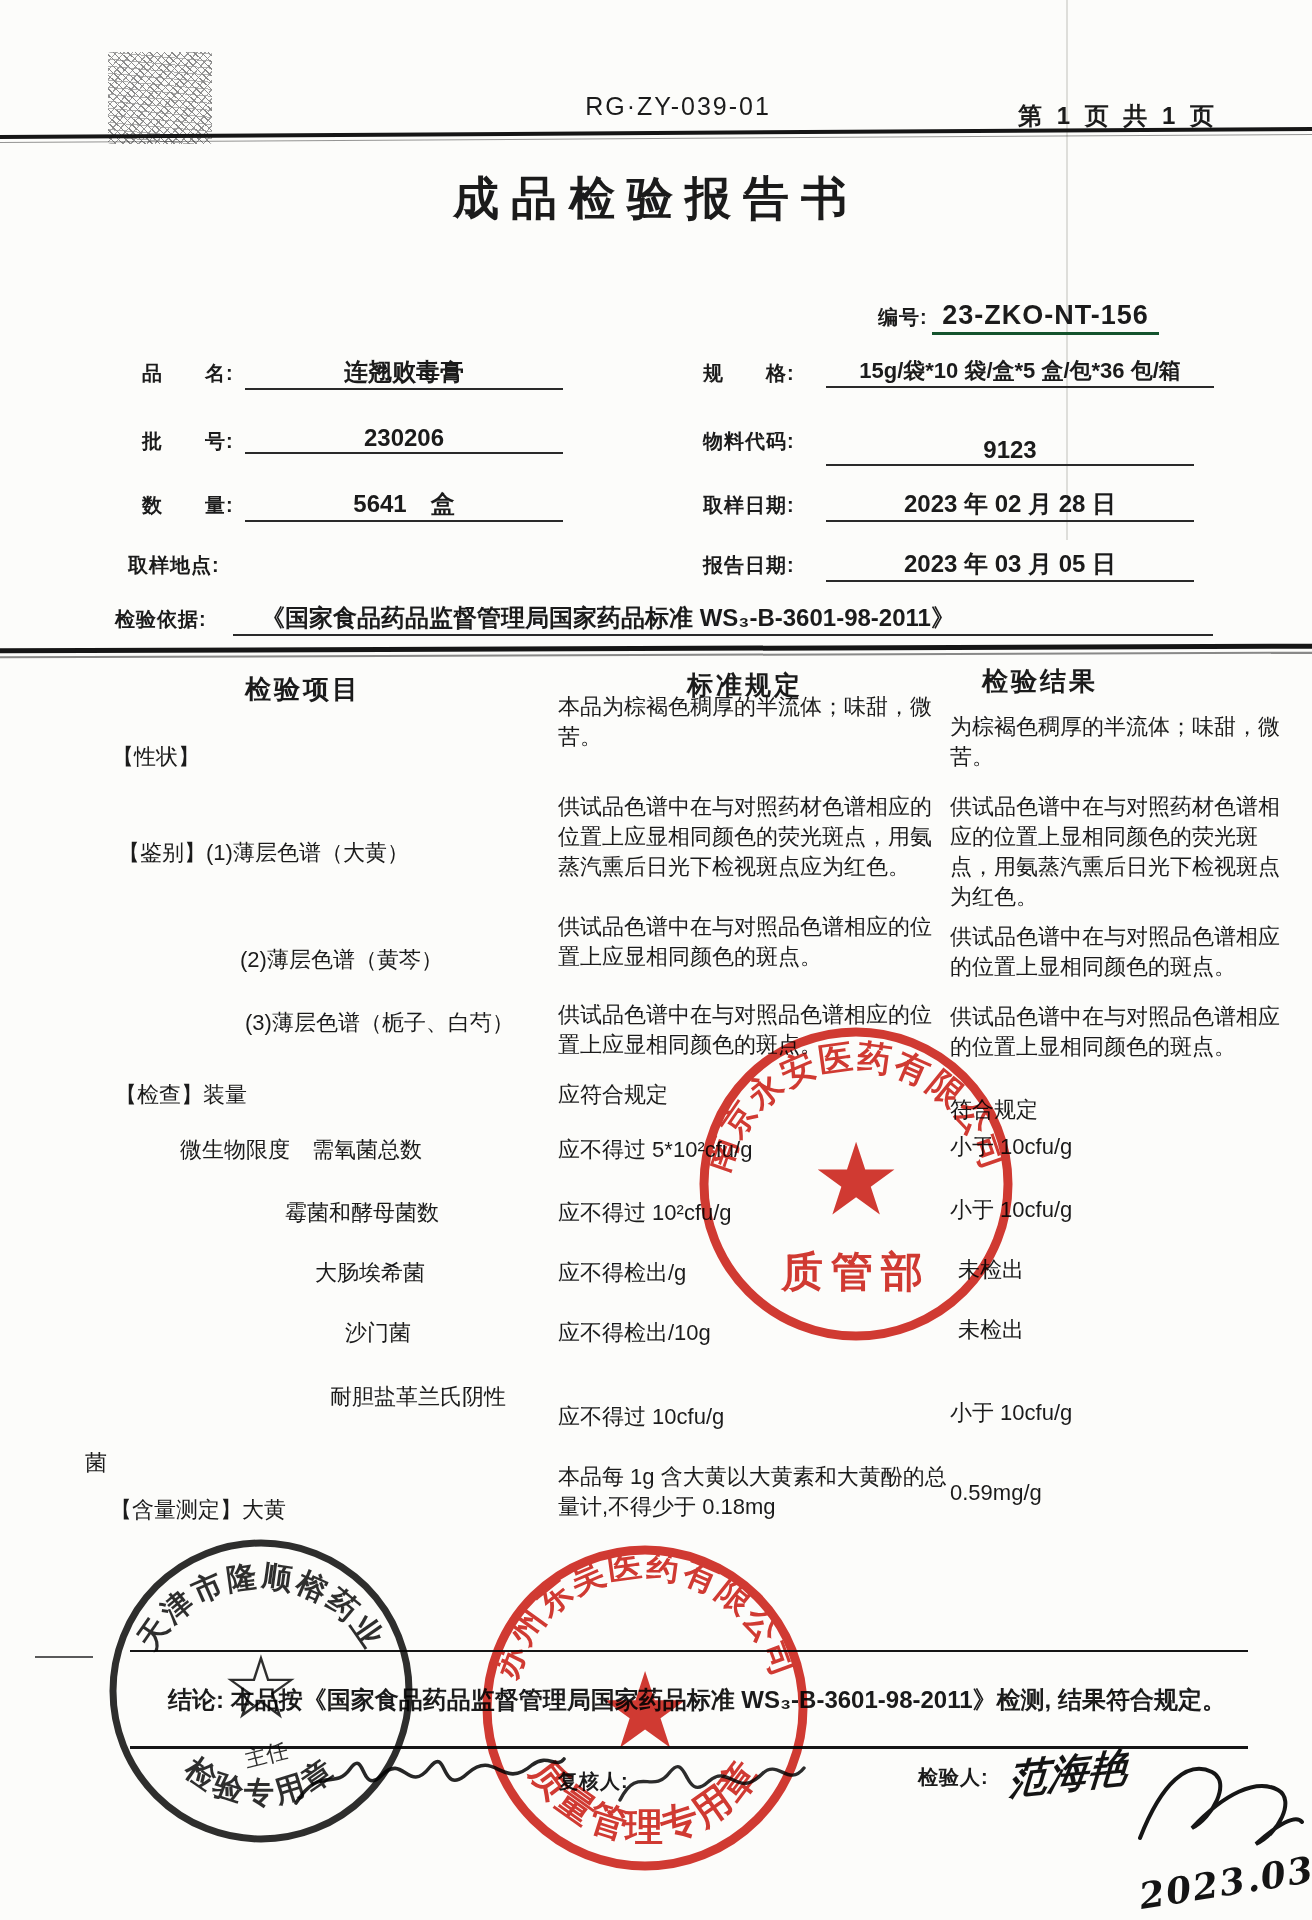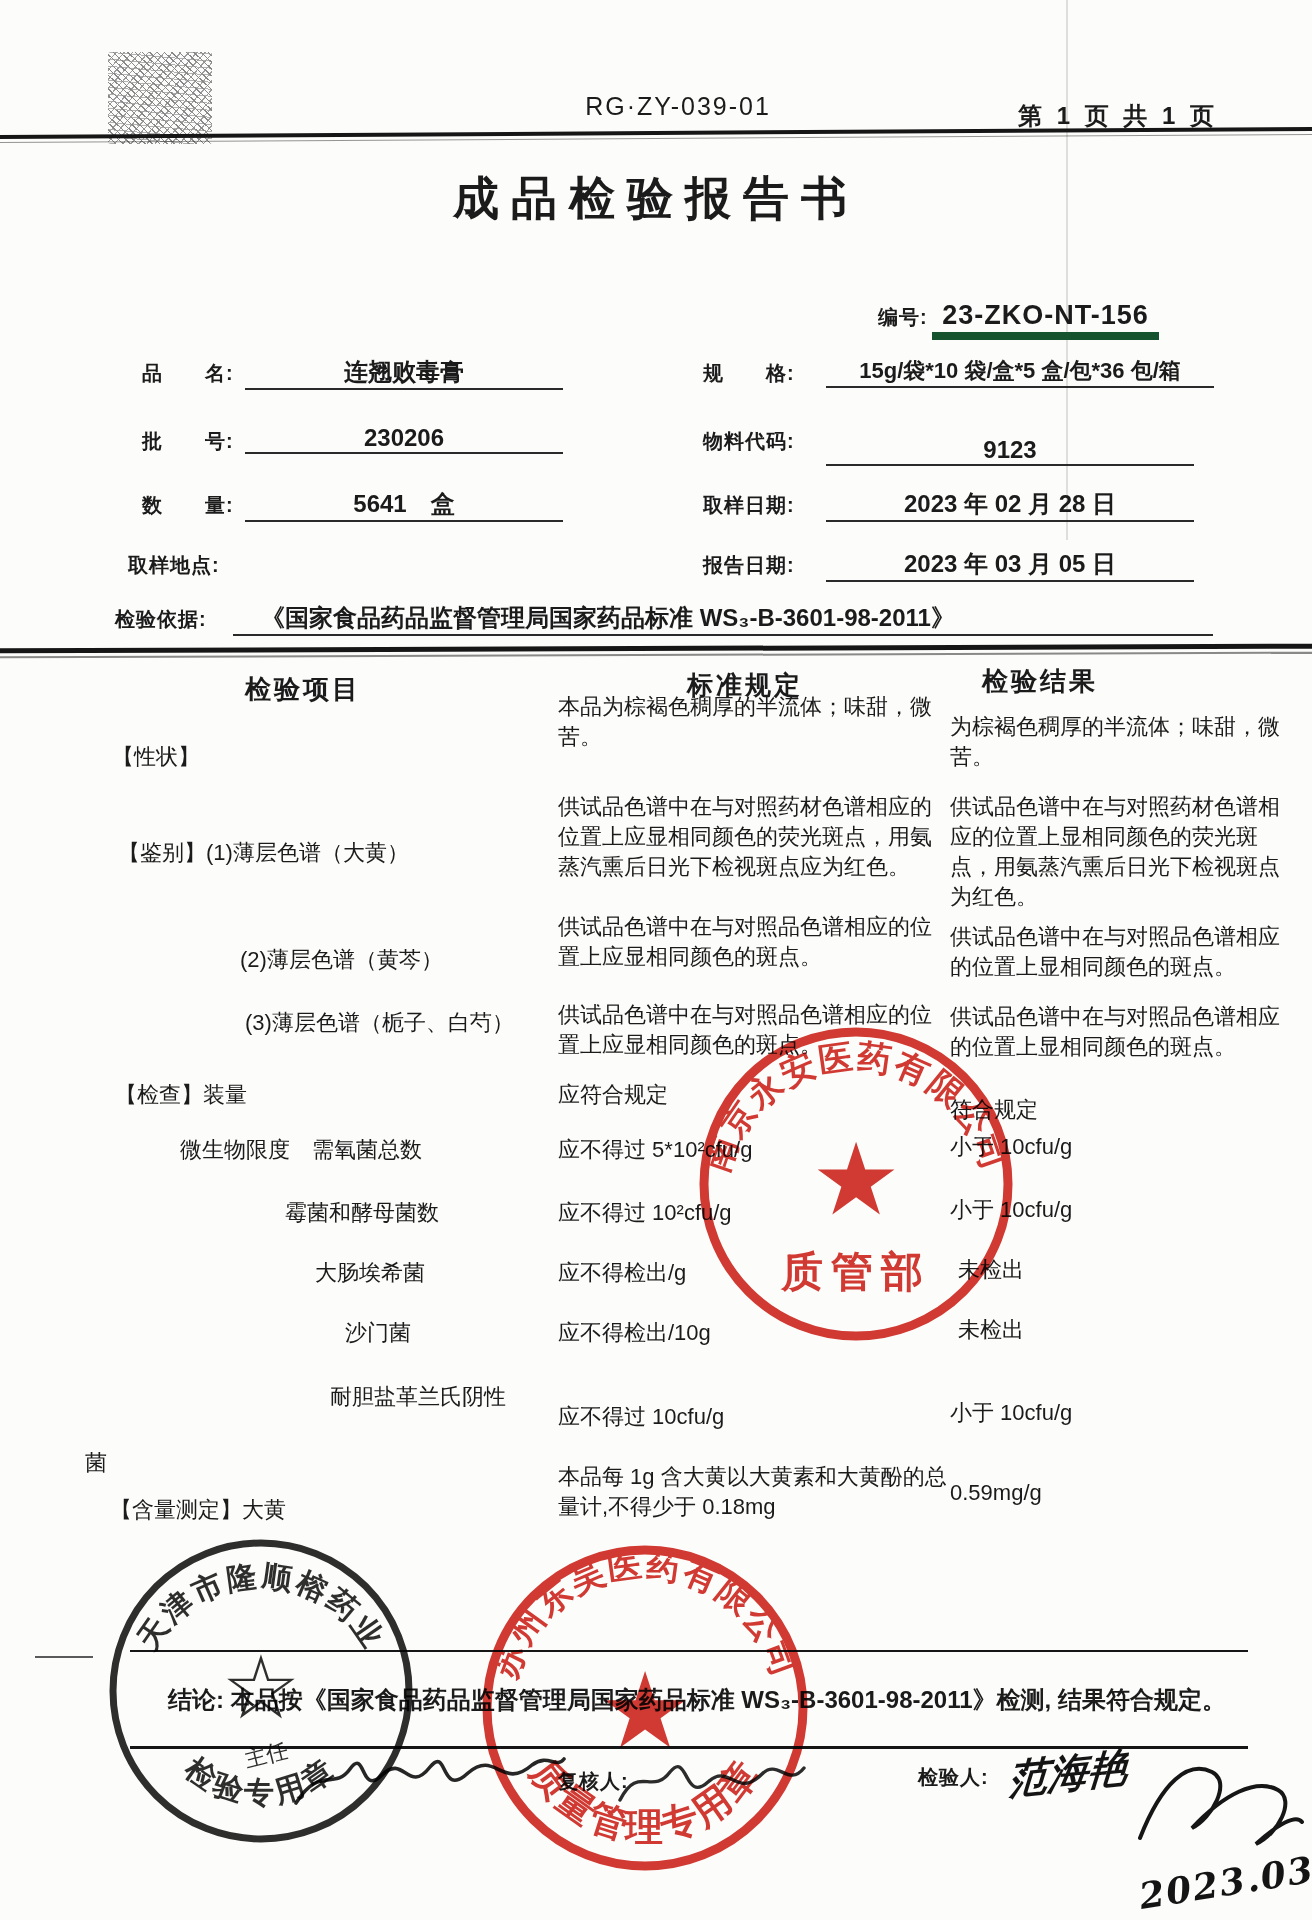--- a/index.html
+++ b/index.html
@@ -39,21 +39,21 @@
 
   <div class="abs" style="left:468px;top:92px;width:420px;text-align:center;font-size:25px;font-weight:normal;letter-spacing:2px;">RG·ZY-039-01</div>
   <div class="abs" style="left:1018px;top:100px;font-size:24px;font-weight:bold;letter-spacing:4px;">第 1 页 共 1 页</div>
   <div class="hline" style="left:0;top:131px;width:1312px;height:4px;transform:rotate(-0.35deg);"></div>
   <div class="hline" style="left:0;top:138px;width:1312px;height:1px;opacity:.45;transform:rotate(-0.35deg);"></div>
 
   <div class="abs" style="left:0;top:168px;width:1312px;text-align:center;font-size:46px;font-weight:bold;letter-spacing:12px;">成品检验报告书</div>
 
   <div class="abs" style="left:878px;top:300px;">
     <span class="flabel">编号:</span>
-    <span class="fval" style="font-size:27px;border-bottom:8px solid #14532d;padding:0 10px 2px 10px;letter-spacing:1px;">23-ZKO-NT-156</span>
+    <span class="fval" style="font-size:27px;border-bottom:3px solid #14532d;padding:0 10px 2px 10px;letter-spacing:1px;">23-ZKO-NT-156</span>
   </div>
 
   <div class="abs flabel" style="left:142px;top:360px;">品　　名:</div>
   <div class="abs fval uval" style="left:245px;top:356px;width:318px;">连翘败毒膏</div>
 
   <div class="abs flabel" style="left:142px;top:428px;">批　　号:</div>
   <div class="abs fval uval" style="left:245px;top:424px;width:318px;">230206</div>
 
   <div class="abs flabel" style="left:142px;top:492px;">数　　量:</div>
   <div class="abs fval uval" style="left:245px;top:488px;width:318px;">5641　盒</div>

